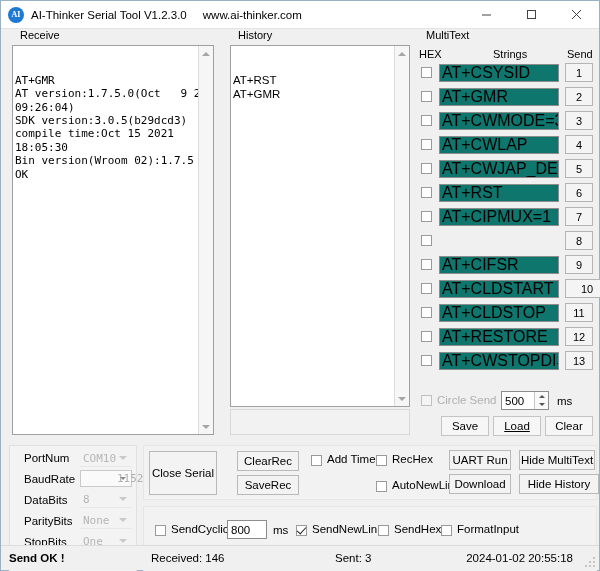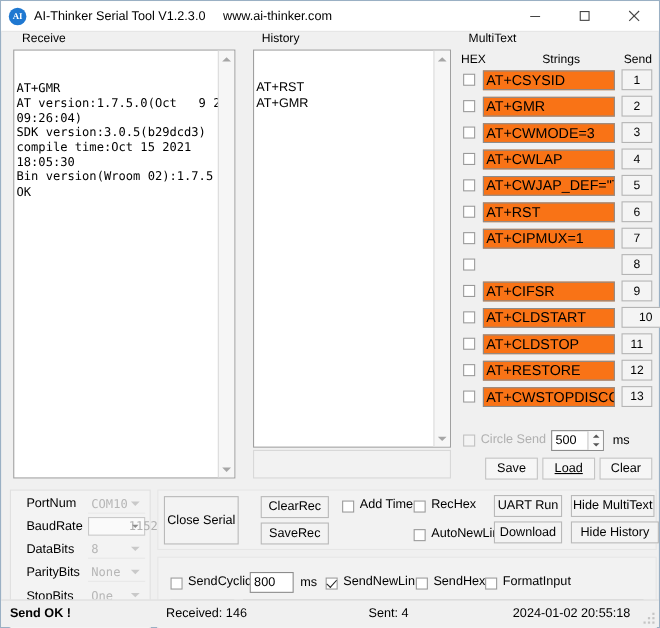--- a/index.html
+++ b/index.html
@@ -89,22 +89,22 @@
   .cb{
     width:11px;height:11px;border:1px solid #9a9a9a;background:#fff;
     box-sizing:border-box;flex:none;display:inline-block;position:relative;
   }
   .cb.dis{border-color:#c0c0c0;background:#f4f4f4;}
   .cb.on::after{
     content:"";position:absolute;left:2px;top:-1px;width:4px;height:8px;
     border:solid #202020;border-width:0 1.6px 1.6px 0;transform:rotate(42deg);
   }
   .mt-input{
-    height:18px;background:#f97316;border:1px solid #8c8c8c;box-sizing:border-box;
-    font-size:13px;line-height:16px;padding:0 2px;overflow:hidden;white-space:nowrap;
+    height:18px;background:#0f766e;border:1px solid #8c8c8c;box-sizing:border-box;
+    font-size:16px;line-height:16px;padding:0 2px;overflow:hidden;white-space:nowrap;
     color:#000;
   }
   .mt-btn{
     height:19px;border:1px solid #b4b4b4;background:#f4f4f4;box-sizing:border-box;
     display:flex;align-items:center;justify-content:center;font-size:11px;color:#000;
   }
   .btn{
     border:1px solid #b9b9b9;background:#f3f3f3;box-sizing:border-box;
     display:flex;align-items:center;justify-content:center;
     font-size:11.5px;color:#000;position:absolute;
@@ -388,21 +388,21 @@
 
     <div class="btn" style="left:154px;top:516px;width:58px;height:22px;">Send</div>
     <div class="sendinput" style="left:220px;top:516px;width:364px;height:22px;">
       <span>AT+GMR</span>
     </div>
   </div>
 
   <div class="status">
     <div class="s-item bold" style="left:8px;">Send OK !</div>
     <div class="s-item" style="left:150px;">Received: 146</div>
-    <div class="s-item" style="left:334px;">Sent: 4</div>
+    <div class="s-item" style="left:334px;">Sent: 3</div>
     <div class="s-item" style="right:26px;">2024-01-02 20:55:18</div>
     <div class="grip">
       <i style="left:8px;top:0;"></i>
         <i style="left:4px;top:4px;"></i>
         <i style="left:8px;top:4px;"></i>
       <i style="left:0;top:8px;"></i>
         <i style="left:4px;top:8px;"></i>
         <i style="left:8px;top:8px;"></i>
     </div>
   </div>

